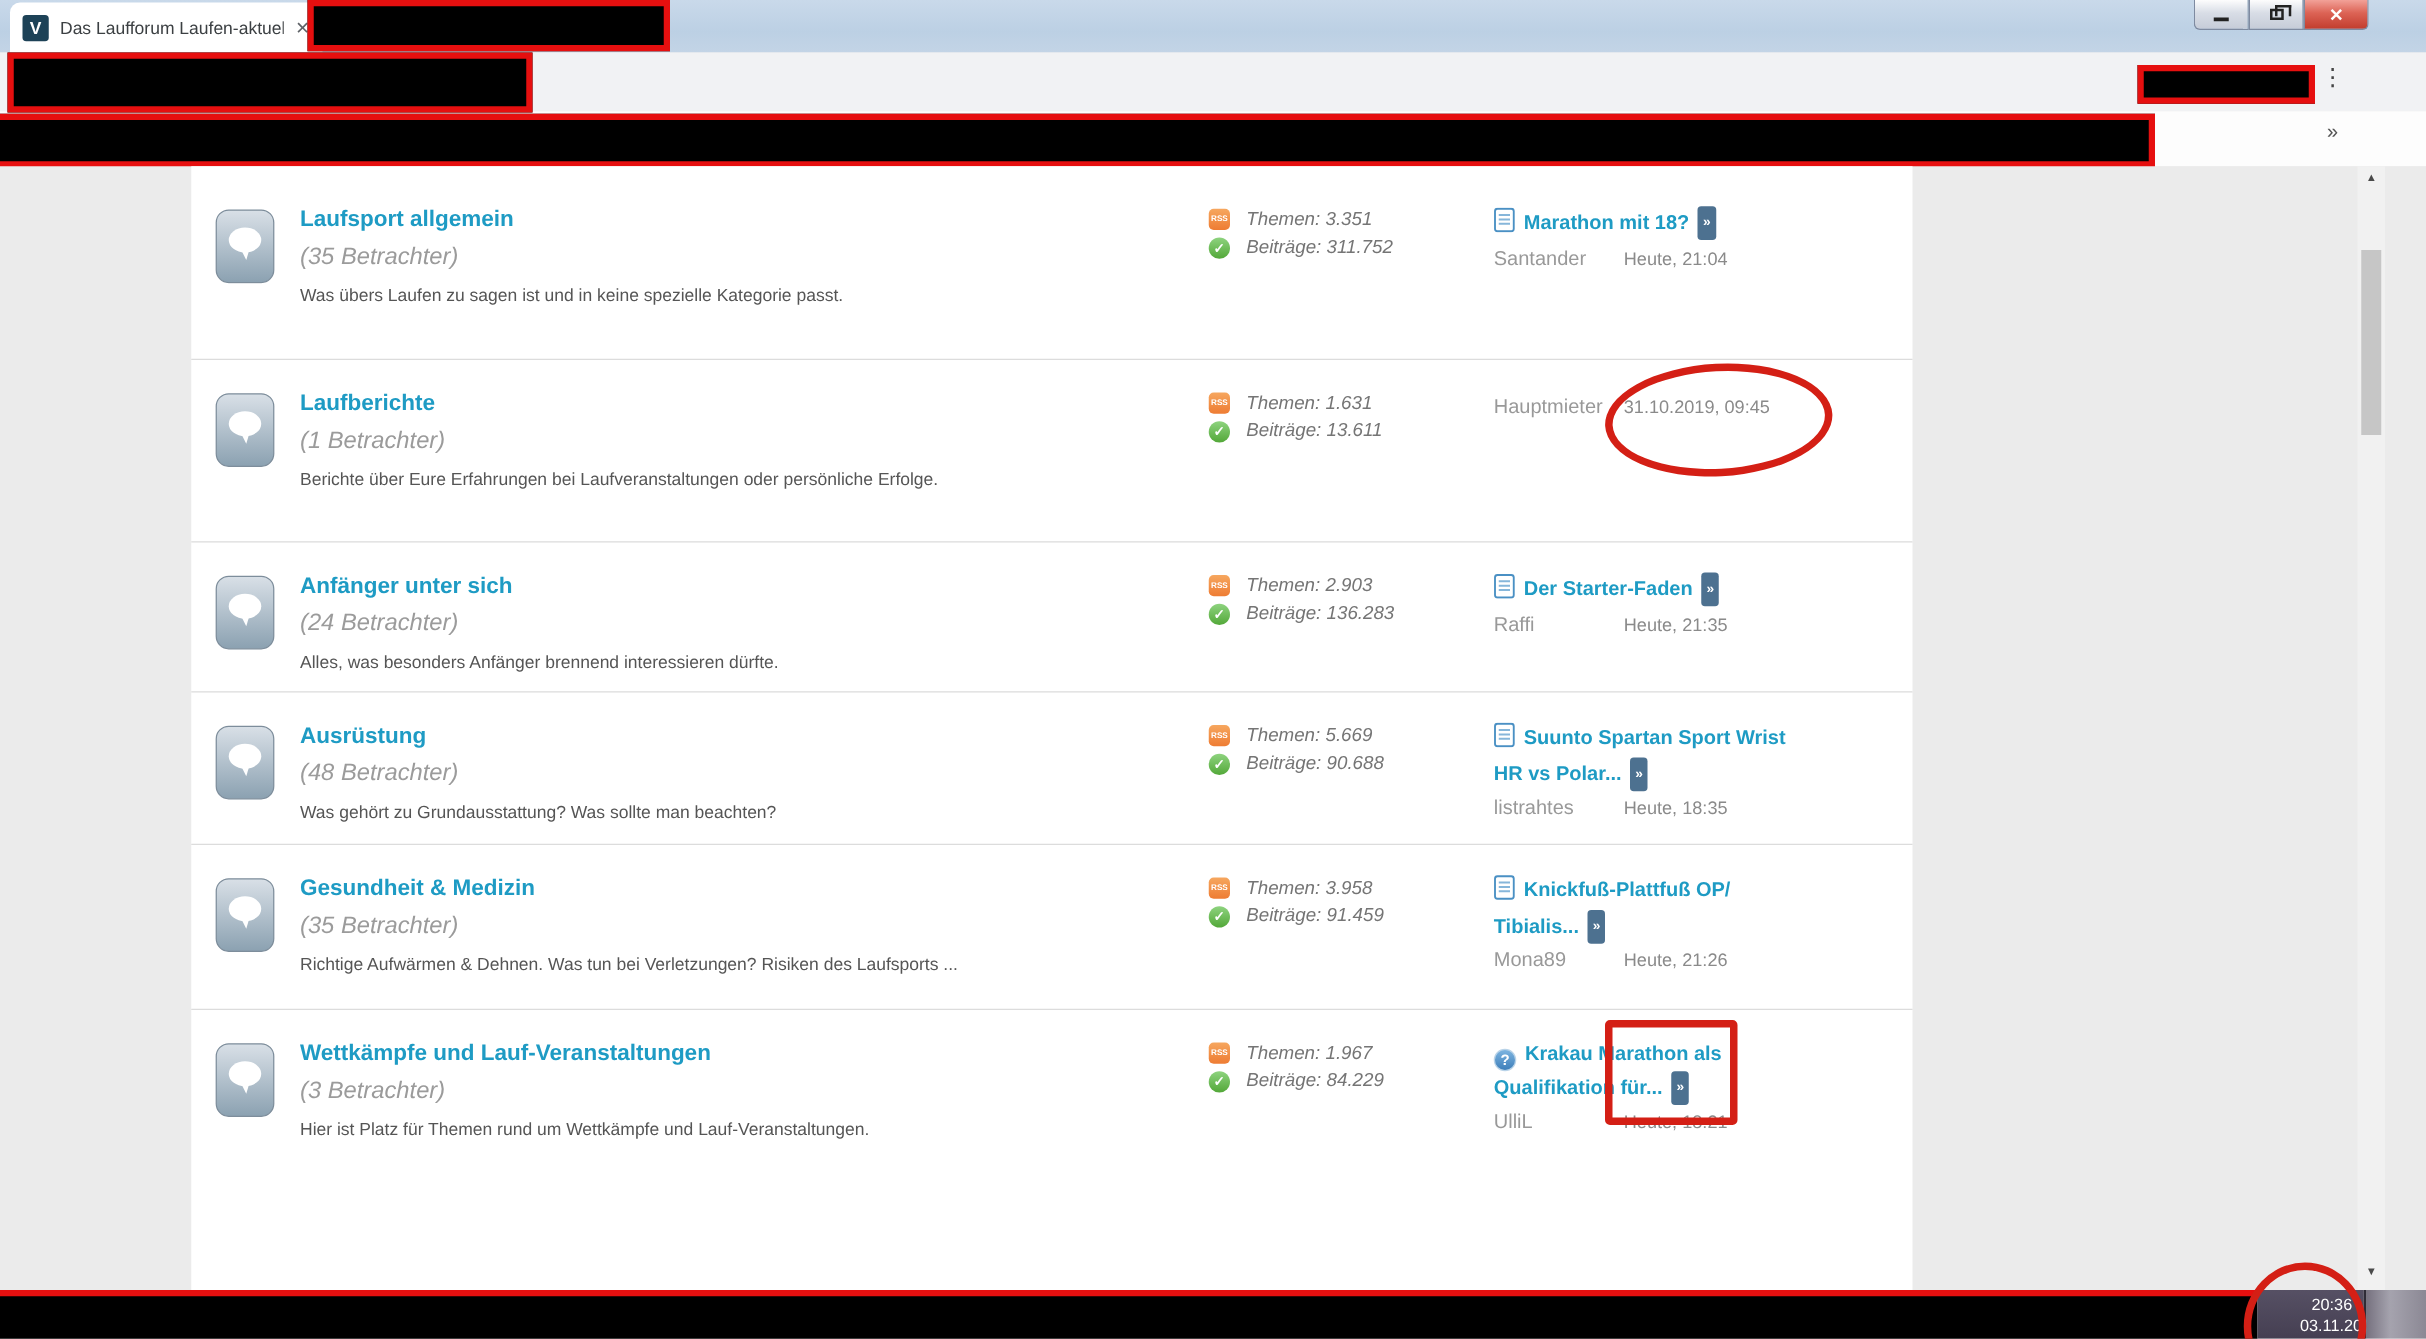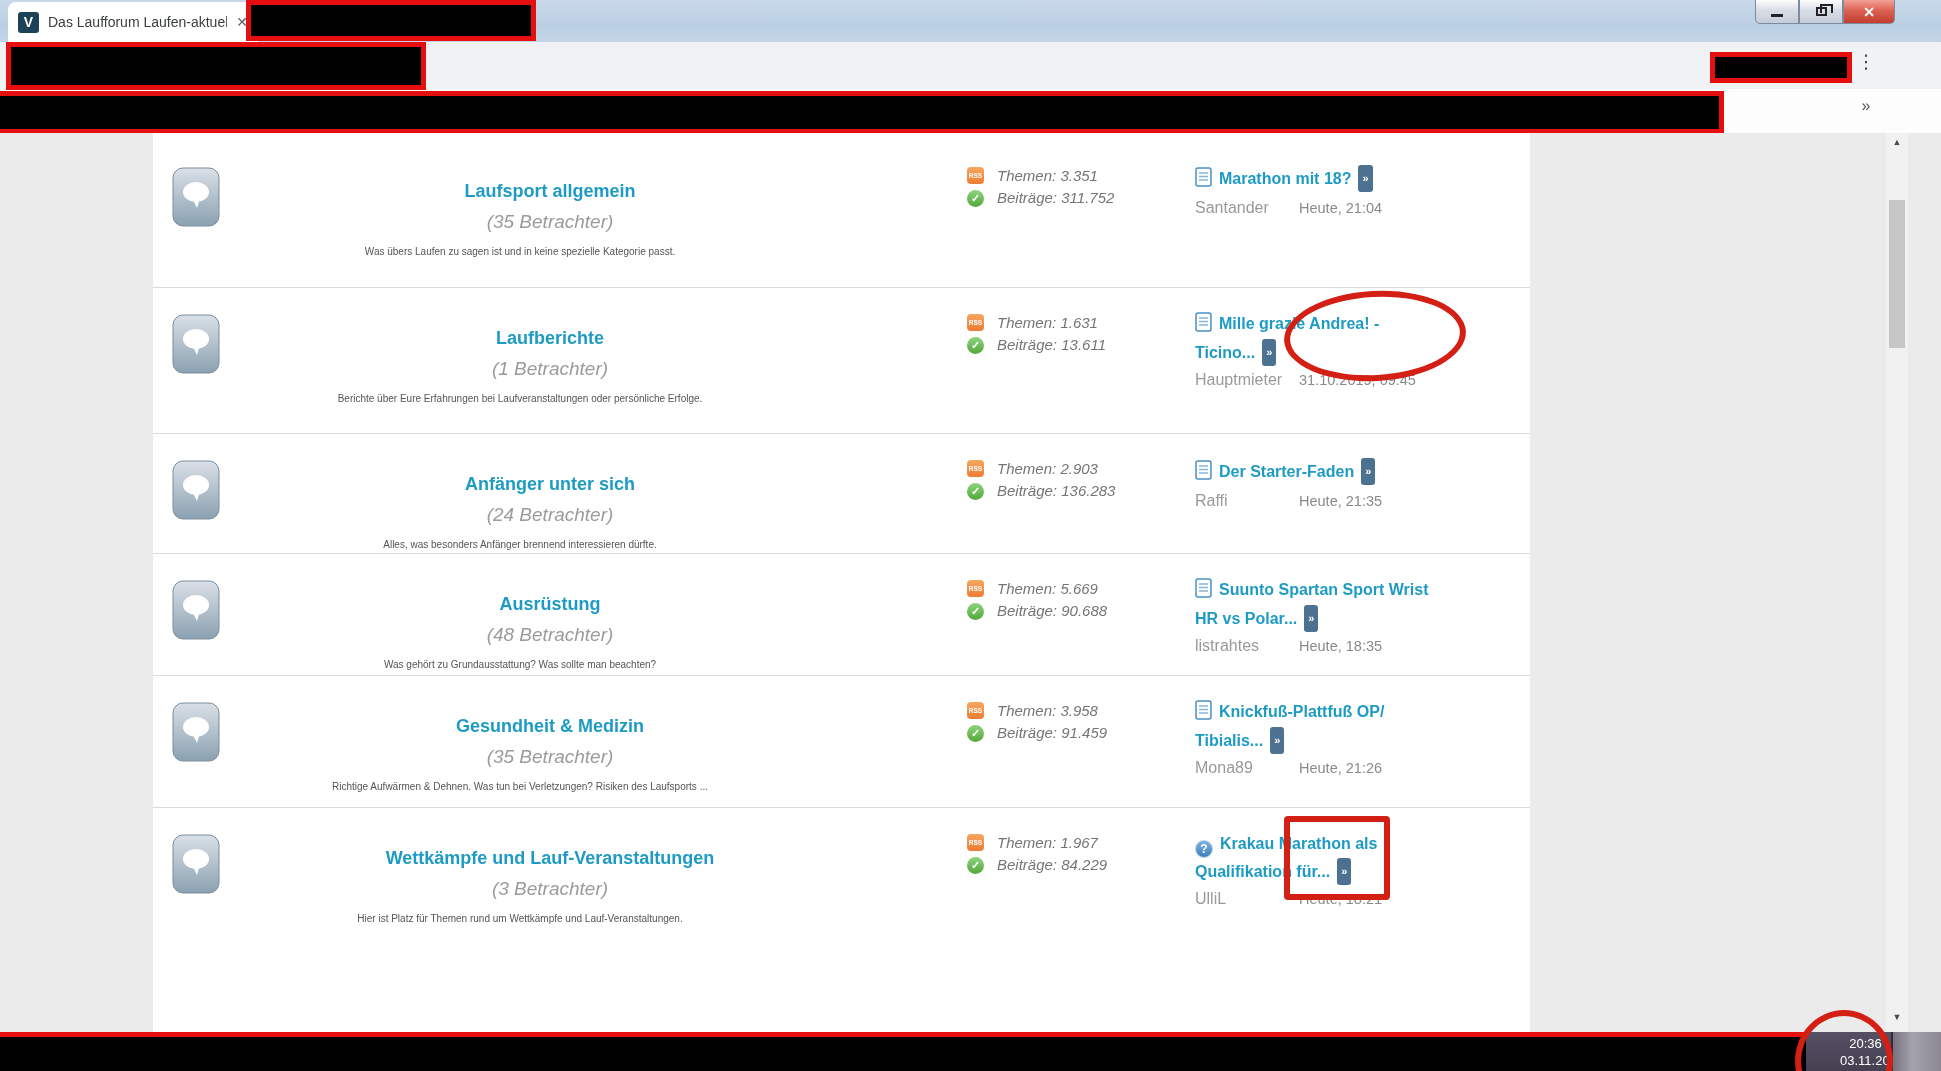--- a/index.html
+++ b/index.html
@@ -47,24 +47,24 @@
   .col-topics { position:absolute; left:792px; top:38px; font-size:14px; font-weight:bold; }
   .col-last { position:absolute; left:1057px; top:38px; font-size:14px; font-weight:bold; }
   .collapse-btn { position:absolute; left:1340px; top:20px; width:21px; height:21px; background:#fff;
     border:1px solid #93a6b5; border-radius:3px; display:flex; align-items:center; justify-content:center; cursor:pointer; padding:0; }
   
   .frow { position:relative; }
   .frow + .frow { border-top:1px solid #dcdcdc; }
   .r1 { height:146px; } .r2 { height:146px; } .r3 { height:120px;padding-left:20px; }
   .r4 { height:122px; } .r5 { height:132px; } .r6 { height:160px; }
   .ficon { position:absolute; left:19px; top:26px; }
-  .fmain { position:absolute; left:87px; top:40px; width:620px;text-align:center; }
+  .fmain { position:absolute; left:87px; top:24px; width:620px; }
   .ftitle { font-size:18px; font-weight:bold; color:#1e9bc4; text-decoration:none; display:inline-block; }
   .fviewers { font-size:19px; font-style:italic; color:#9b9b9b; margin-top:9px; }
-  .fdesc { font-size:10px; color:#555; margin-top:6px; line-height:26px; max-width:560px; }
+  .fdesc { font-size:14px; color:#555; margin-top:6px; line-height:26px; max-width:560px; }
   .fstats { position:absolute; left:814px; top:24px; display:flex; gap:13px; }
   .stat-icons { display:flex; flex-direction:column; gap:6px; padding-top:2px; }
   .rss-ico { width:17px; height:17px; border-radius:4px; background:linear-gradient(180deg,#f6a75f,#ee7c33);
     color:#fff; font-size:6.5px; font-weight:bold; display:flex; align-items:center; justify-content:center; }
   .chk-ico { width:17px; height:17px; border-radius:50%; background:linear-gradient(180deg,#8ed37f,#53a839);
     color:#fff; font-size:11px; font-weight:bold; display:flex; align-items:center; justify-content:center; }
   .stat-text { font-size:15px; color:#757575; line-height:22px; white-space:nowrap;font-style:italic; }
   .flast { position:absolute; left:1042px; top:24px; width:245px; }
   .last-line { font-size:16px; font-weight:bold; color:#1e9bc4; line-height:24px; }
   .doc-ico, .q-ico { display:inline-block; vertical-align:-3px; margin-right:7px; }
@@ -192,28 +192,20 @@
         <div class="stat-icons">
           <span class="rss-ico">RSS</span>
           <span class="chk-ico">✓</span>
         </div>
         <div class="stat-text">
           <div><span>Themen:</span> <span>1.631</span></div>
           <div><span>Beiträge:</span> <span>13.611</span></div>
         </div>
       </div>
       <div class="flast">
-        <div class="last-line">
-          <span class="doc-ico">
-            <svg width="17" height="20" viewBox="0 0 17 20">
-                <rect x="1" y="1" width="15" height="18" rx="2" fill="#fff" stroke="#4a90c4" stroke-width="1.5"></rect>
-                <path d="M4 6h9M4 9.5h9M4 13h9" stroke="#86b6da" stroke-width="1.6"></path>
-              </svg>
-          </span><a href="#" class="last-link">Mille grazie Andrea! - Ticino...</a><span class="go-badge">»</span>
-        </div>
         <div class="last-meta">
           <span class="last-user">Hauptmieter</span><span class="last-time">31.10.2019, 09:45</span>
         </div>
       </div>
     </div>
 
     <div class="frow r3">
       <div class="ficon">
         <svg width="48" height="60" viewBox="0 0 48 60">
             <rect x="1" y="1" width="46" height="58" rx="10" fill="url(#gi)" stroke="#7d8d9b"></rect>

